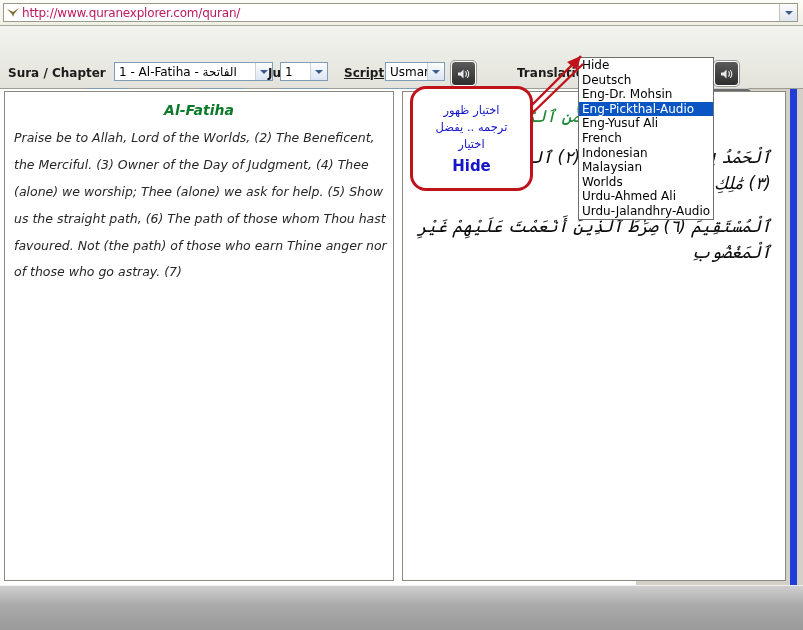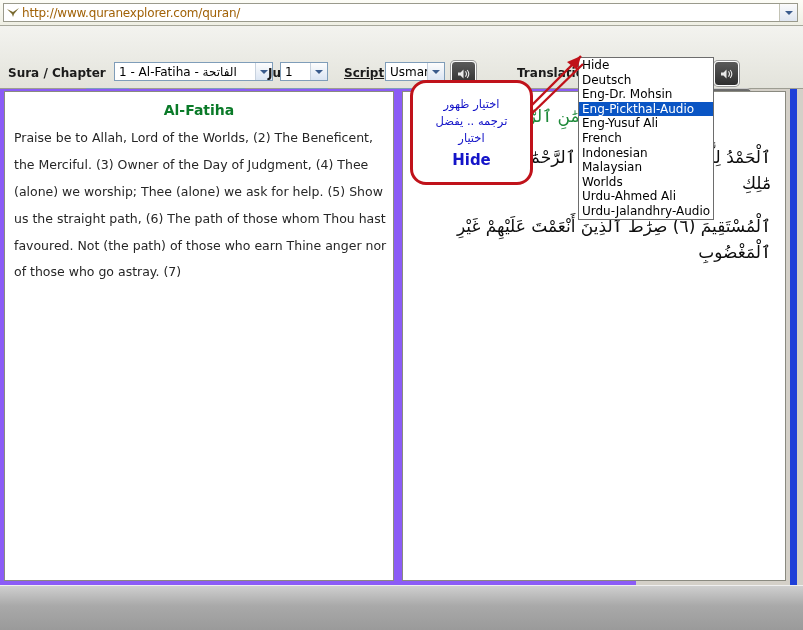--- a/index.html
+++ b/index.html
@@ -17,21 +17,21 @@
     box-sizing:border-box;
     display:flex;align-items:center;
   }
   #addr-field{
     position:absolute;left:3px;top:3px;width:795px;height:19px;
     background:#fff;border:1px solid #9a9a8c;
     box-sizing:border-box;display:flex;align-items:center;
   }
   #addr-icon{width:18px;height:17px;flex:0 0 18px;display:flex;align-items:center;justify-content:center;}
   #addr-text{
-    font-size:12px;color:#a16207;white-space:nowrap;flex:1;
+    font-size:12px;color:#be185d;white-space:nowrap;flex:1;
     font-family:"DejaVu Sans",sans-serif;letter-spacing:-0.2px;
   }
   #addr-drop{
     width:17px;height:17px;flex:0 0 17px;
     background:linear-gradient(#fbfbfb,#dfe6f0);
     border-left:1px solid #c3c3b5;
     display:flex;align-items:center;justify-content:center;
   }
   
   #controls{
@@ -82,21 +82,22 @@
     box-sizing:border-box;z-index:40;
   }
   #droplist .opt{
     font-size:12px;color:#000;padding:0 3px;height:14.6px;line-height:14.6px;
     font-family:"DejaVu Sans",sans-serif;white-space:nowrap;
   }
   #droplist .opt.selected{background:#0a55c4;color:#fff;}
   
   #pane-wrap{
     position:absolute;left:0;top:89px;width:636px;height:496px;
-    background:#8b5cf6;
+    background:#ffffff;
+    font-style:italic;
   }
   #left-pane{
     position:absolute;left:4px;top:2px;width:390px;height:490px;
     background:#fff;border:1px solid #8a8a80;box-sizing:border-box;
     overflow:hidden;
   }
   #right-pane{
     position:absolute;left:402px;top:2px;width:384px;height:490px;
     background:#fff;border:1px solid #8a8a80;box-sizing:border-box;
     overflow:hidden;
@@ -126,21 +127,21 @@
   }
   #ar-bismillah{
     direction:rtl;text-align:center;color:#1f8a3a;font-size:17px;
     font-family:"DejaVu Sans",sans-serif;margin-top:14px;padding:0 14px;
   }
   #ar-body{margin-top:18px;}
   #ar-body .ar-line{margin-bottom:16px;}
   #ar-last{direction:rtl;text-align:center;}
   
   #annot{
-    position:absolute;left:410px;top:80px;width:117px;height:99px;
+    position:absolute;left:410px;top:86px;width:117px;height:99px;
     border:3px solid #c0121a;border-radius:16px;background:#fff;
     z-index:50;display:flex;flex-direction:column;
     align-items:center;justify-content:center;
   }
   #annot .ar{
     direction:rtl;color:#1414c8;font-size:11.5px;line-height:1.45;
     font-family:"DejaVu Sans",sans-serif;text-align:center;
   }
   #annot .hide{
     color:#1414c8;font-size:15px;font-weight:bold;margin-top:4px;

